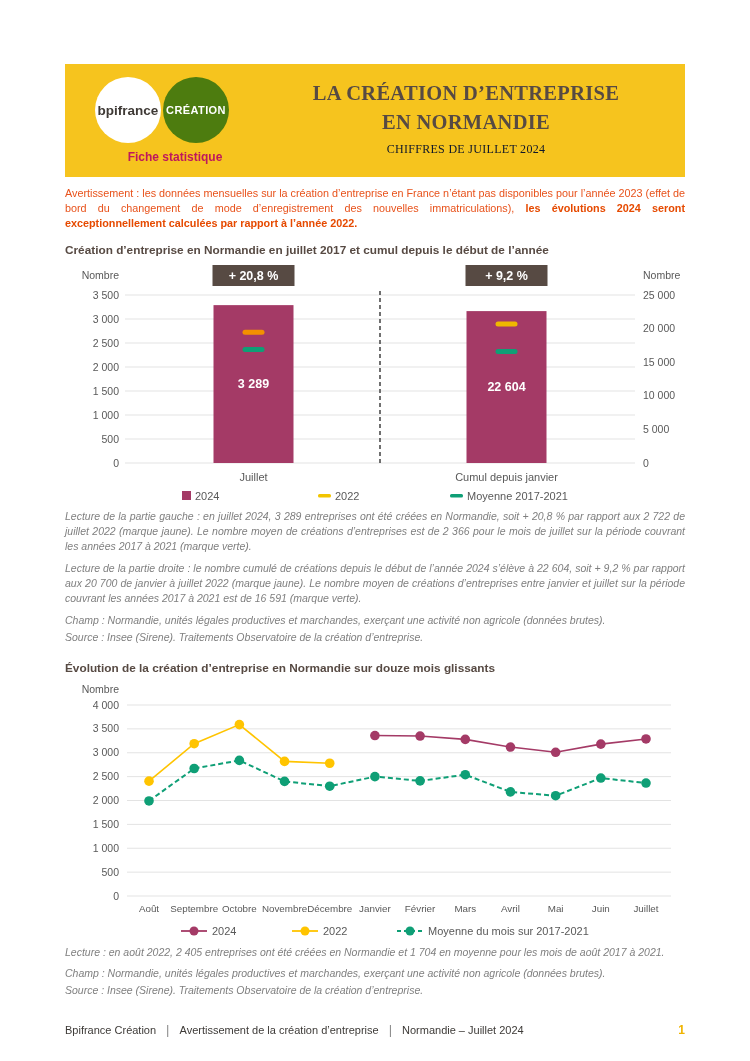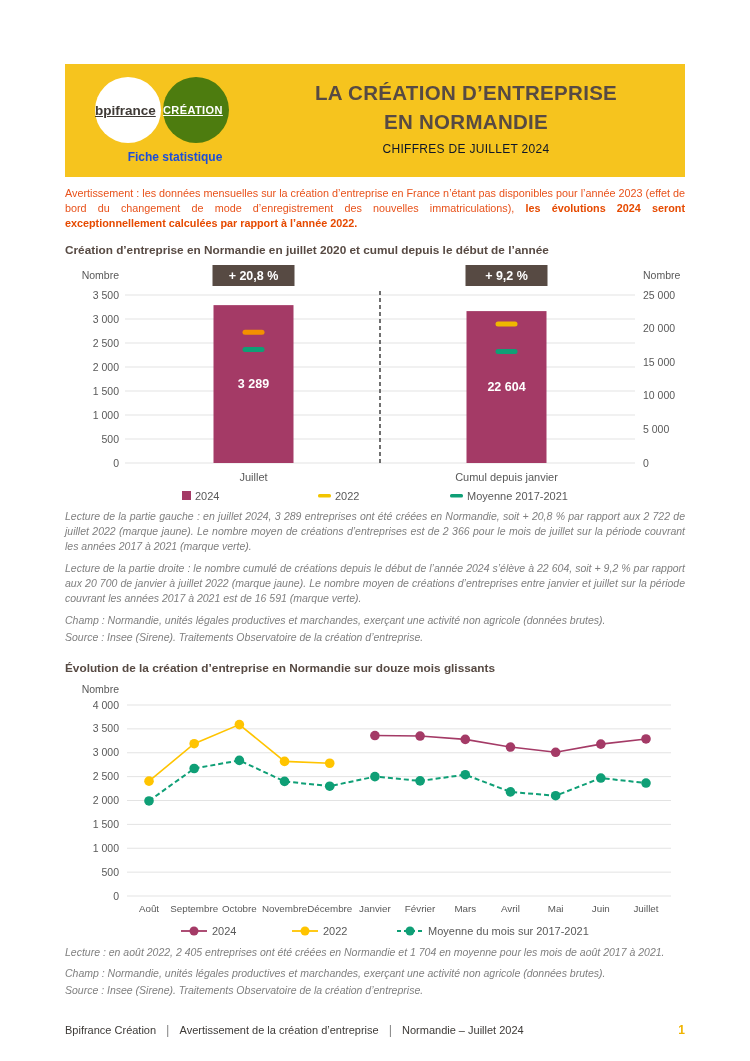--- a/index.html
+++ b/index.html
@@ -5,25 +5,25 @@
   * { box-sizing: border-box; margin: 0; padding: 0; }
   html,body { background:#ffffff; }
   body { font-family:"Liberation Sans", sans-serif; }
   .page { position:relative; width:750px; height:1061px; background:#ffffff; overflow:hidden; margin:0 auto; }
   .content { padding:64px 65px 0 65px; }
 
   
   .banner { background:#F6C41E; height:113px; display:flex; padding:0 6px; }
   .logos { width:182px; padding-top:13px; display:flex; flex-direction:column; align-items:center; }
   .logo-row { display:flex; align-items:center; }
-  .logo-circle { width:66px; height:66px; border-radius:50%; display:flex; align-items:center; justify-content:flex-start;text-decoration:underline; }
+  .logo-circle { width:66px; height:66px; border-radius:50%; display:flex; align-items:center; justify-content:center; }
   .logo-circle.white { background:#ffffff; color:#3F3A36; font-weight:bold; font-size:13.5px; z-index:1; }
   .logo-circle.dark { background:#4d7c0f; color:#ffffff; font-weight:bold; font-size:11px; letter-spacing:.4px; margin-left:2px; }
-  .tagline { margin-top:7px; font-weight:bold; font-size:12px; color:#1d4ed8;margin-left:26px; }
-  .titles { flex:1; text-align:center; padding-top:15px; color:#574A43; }
+  .tagline { margin-top:7px; font-weight:bold; font-size:12px; color:#be185d;margin-left:26px; }
+  .titles { flex:1; text-align:center; padding-top:15px; color:#574A43;font-family:Liberation Serif, serif; }
   .titles .t1 { font-size:20.5px; font-weight:bold; line-height:1.4; letter-spacing:.3px; }
   .titles .t2 { font-size:12px; font-weight:400; color:#0f172a; margin-top:6px; letter-spacing:.3px; }
 
   
   .warning { margin-top:9px; font-size:10.8px; line-height:1.4; color:#E8521B; text-align:justify; }
   .warning strong { color:#E64A00; }
   .link-line { margin-top:6px; }
   .link-line a { color:#E8521B; font-style:italic; font-size:10.8px; }
 
   
@@ -69,21 +69,21 @@
         <div class="t2">CHIFFRES DE JUILLET 2024</div>
       </div>
     </header>
 
     <p class="warning">
       <span>Avertissement : les données mensuelles sur la création d’entreprise en France n’étant pas disponibles pour l’année 2023 (effet de bord du changement de mode d’enregistrement des nouvelles immatriculations),</span>
       <strong>les évolutions 2024 seront exceptionnellement calculées par rapport à l’année 2022.</strong>
     </p>
 
 
-    <h3 class="chart-title">Création d’entreprise en Normandie en juillet 2020 et cumul depuis le début de l’année</h3>
+    <h3 class="chart-title">Création d’entreprise en Normandie en juillet 2017 et cumul depuis le début de l’année</h3>
     <div class="chart-box" id="chart1">
         <svg width="620" height="240" viewBox="0 0 620 240">
           <line x1="60" y1="32" x2="570" y2="32" stroke="#E3E3E3" stroke-width="1"></line>
           <text x="54" y="35.5" text-anchor="end" font-size="10.5" fill="#595959">3 500</text>
           <line x1="60" y1="56" x2="570" y2="56" stroke="#E3E3E3" stroke-width="1"></line>
           <text x="54" y="59.5" text-anchor="end" font-size="10.5" fill="#595959">3 000</text>
           <line x1="60" y1="80" x2="570" y2="80" stroke="#E3E3E3" stroke-width="1"></line>
           <text x="54" y="83.5" text-anchor="end" font-size="10.5" fill="#595959">2 500</text>
           <line x1="60" y1="104" x2="570" y2="104" stroke="#E3E3E3" stroke-width="1"></line>
           <text x="54" y="107.5" text-anchor="end" font-size="10.5" fill="#595959">2 000</text>

